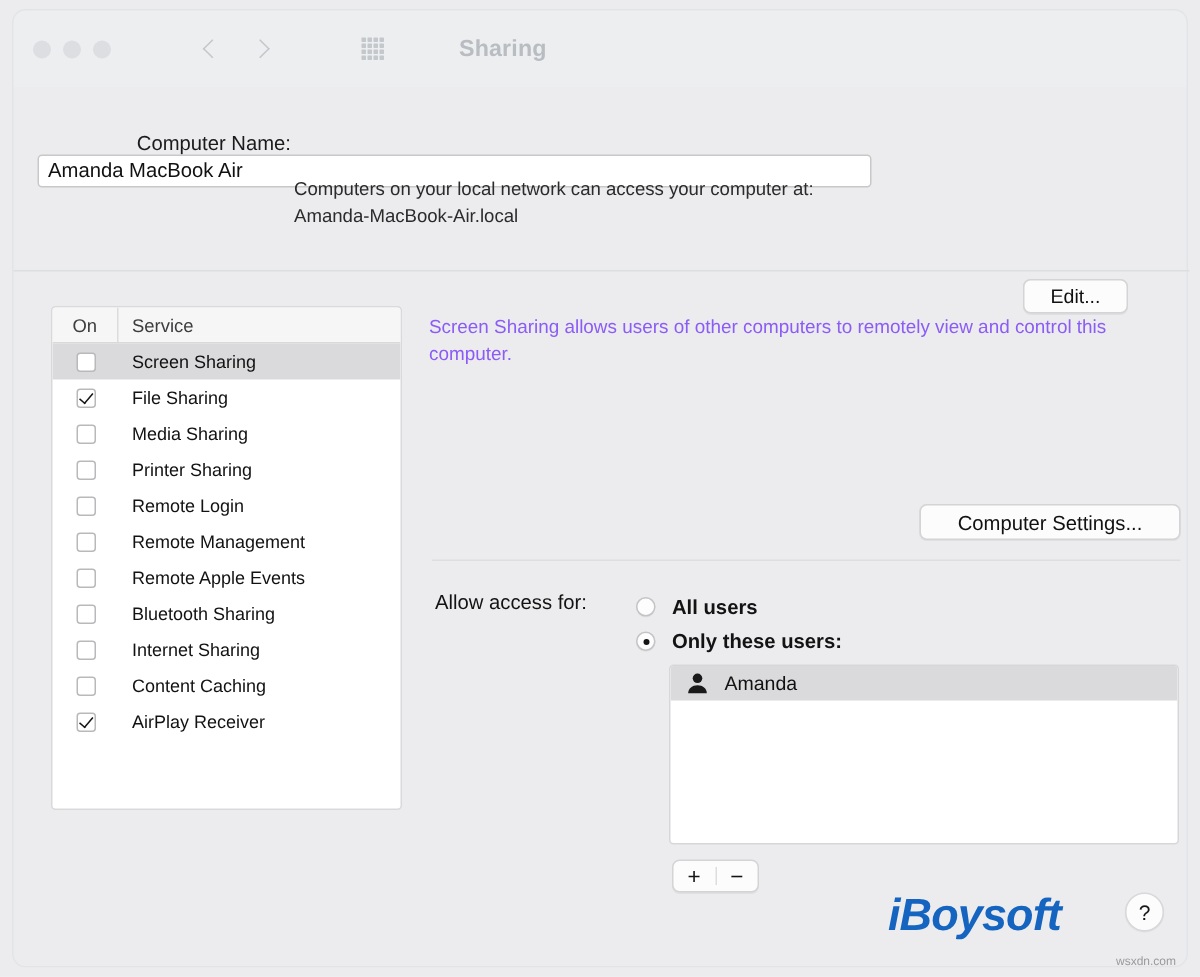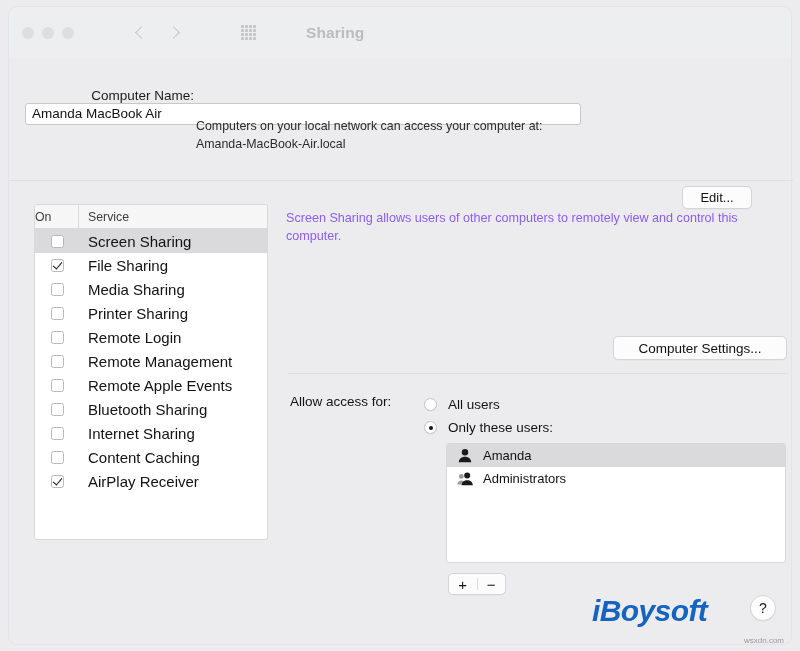--- a/index.html
+++ b/index.html
@@ -200,20 +200,21 @@
     height: 24px;
     background: #f6f6f7;
     border-bottom: 1px solid #d9d9db;
     display: flex;
     align-items: center;
     font-size: 12.3px;
     color: #3d3d3f;
   }
   .svc-head .c-on {
     width: 44px;
+    text-align: center;
     border-right: 1px solid #dcdcde;
     line-height: 24px;
     height: 24px;
   }
   .svc-head .c-svc {
     padding-left: 9px;
   }
   .svc-row {
     height: 24px;
     display: flex;
@@ -237,21 +238,21 @@
     content: "";
     position: absolute;
     left: 3.5px; top: 0.5px;
     width: 4px; height: 8px;
     border-right: 1.7px solid #141414;
     border-bottom: 1.7px solid #141414;
     transform: rotate(40deg);
   }
   .svc-name {
     padding-left: 9px;
-    font-size: 15px;
+    font-size: 12px;
     color: #121213;
   }
 
   
   .detail {
     position: absolute;
     left: 277px; top: 140px;
     width: 500px;
   }
   .state-row {
@@ -300,21 +301,21 @@
   }
 
   .access-label {
     position: absolute;
     left: 4px; top: 196px;
     font-size: 13.5px;
     color: #131314;
   }
   .radio-wrap {
     position: absolute;
-    left: 138px; top: 195px;
+    left: 138px; top: 195px; font-weight: bold;
   }
   .radio-row {
     display: flex;
     align-items: center;
     height: 23px;
   }
   .radio {
     width: 13px; height: 13px;
     border-radius: 50%;
     background: #fdfdfd;
@@ -573,31 +574,20 @@
         <div id="users-body">
             <div class="user-row sel">
               <span>
                 <svg class="uicon" viewBox="0 0 16 15" xmlns="http://www.w3.org/2000/svg">
                   <circle cx="8" cy="4.2" r="3.2" fill="#1a1a1b"></circle>
                   <path d="M1.8 14.2c0-3.3 2.8-5.4 6.2-5.4s6.2 2.1 6.2 5.4z" fill="#1a1a1b"></path>
                 </svg>
               </span>
               <span class="user-name">Amanda</span>
             </div>
-            <div class="user-row">
-              <span>
-                <svg class="uicon" viewBox="0 0 16 15" xmlns="http://www.w3.org/2000/svg">
-                  <circle cx="4.3" cy="5.4" r="2.4" fill="#9a9a9d"></circle>
-                  <path d="M0.4 13.6c0-2.5 1.9-4.1 3.9-4.1s3.9 1.6 3.9 4.1z" fill="#9a9a9d"></path>
-                  <circle cx="10.2" cy="4.4" r="3" fill="#1a1a1b"></circle>
-                  <path d="M4.6 14.2c0-3.1 2.6-5 5.6-5s5.6 1.9 5.6 5z" fill="#1a1a1b"></path>
-                </svg>
-              </span>
-              <span class="user-name">Administrators</span>
-            </div>
           </div>
       </div>
 
       <div class="pm-group">
         <div class="pm-btn">+</div>
         <div class="pm-sep"></div>
         <div class="pm-btn">−</div>
       </div>
     </div>
 

